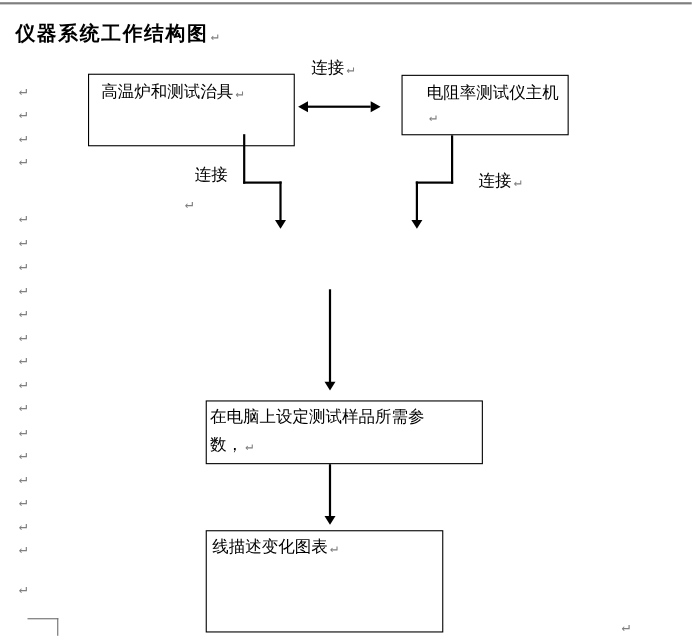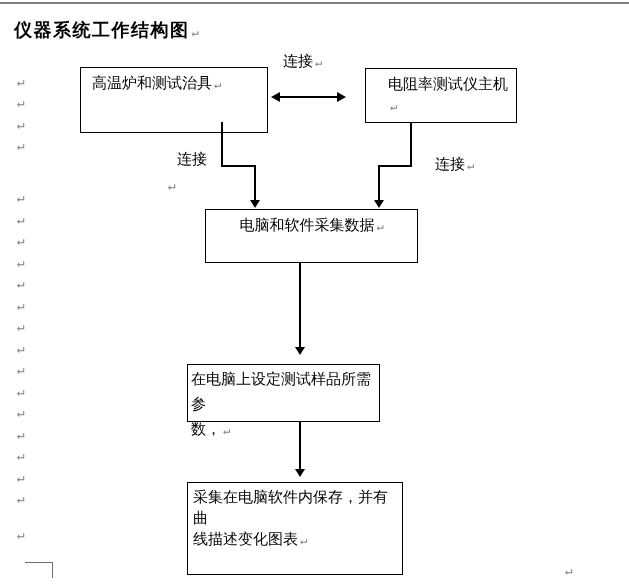--- a/index.html
+++ b/index.html
@@ -15,21 +15,21 @@
   }
   .pilcrow{color:#808080;font-size:12px;font-weight:normal;letter-spacing:0;margin-left:2px;}
   .margin-mark{position:absolute;left:17px;color:#808080;font-size:13px;line-height:13px;}
   .fc-box{
     position:absolute;border:1.5px solid #000;background:#fff;box-sizing:border-box;
     font-size:15px;line-height:21px;color:#000;
   }
   #box1{left:68px;top:67px;width:188px;height:66px;padding:6px 4px 0 11px;margin-left:12px;}
   #box2{left:365px;top:68px;width:152px;height:55px;padding:6px 2px 0 22px;}
   #box3{left:205px;top:209px;width:213px;height:54px;padding:6px 0 0 0;text-align:center;}
-  #box4{left:187px;top:364px;width:193px;height:58px;padding:3px 2px 0 3px;line-height:25px;}
+  #box4{left:187px;top:364px;width:252px;height:58px;padding:3px 2px 0 3px;line-height:25px;}
   #box5{left:187px;top:482px;width:216px;height:93px;padding:5px 2px 0 5px;line-height:21px;}
   .fc-label{position:absolute;font-size:15px;white-space:nowrap;color:#000;}
   #label-connect-top{left:283px;top:52px;}
   #label-connect-left{left:177px;top:150px;}
   #label-connect-right{left:435px;top:155px;}
   .stray-pilcrow{position:absolute;left:168px;top:178px;color:#808080;font-size:13px;}
   .end-pilcrow{position:absolute;left:565px;top:563px;color:#808080;font-size:13px;}
   .line{position:absolute;background:#000;}
   
   .dbl-shaft{left:280px;top:96px;width:57px;height:2px;}
@@ -88,29 +88,27 @@
       <span class="margin-mark" style="top: 493px;">↵</span>
       <span class="margin-mark" style="top: 529px;">↵</span>
     </div>
 
   <div class="fc-label" id="label-connect-top"><span>连接</span><span class="pilcrow">↵</span></div>
 
   <div class="fc-box" id="box1"><span>高温炉和测试治具</span><span class="pilcrow">↵</span></div>
 
   <div class="fc-box" id="box2"><span>电阻率测试仪主机</span><span class="pilcrow">↵</span></div>
 
-  <div class="fc-box" id="box3"><span>电脑和软件采集数据</span><span class="pilcrow">↵</span></div>
 
   <div class="fc-box" id="box4">
     <div>在电脑上设定测试样品所需参</div>
     <div><span>数，</span><span class="pilcrow">↵</span></div>
   </div>
 
   <div class="fc-box" id="box5">
-    <div>采集在电脑软件内保存，并有曲</div>
     <div><span>线描述变化图表</span><span class="pilcrow">↵</span></div>
   </div>
 
   <div class="line dbl-shaft"></div>
   <div class="ah ah-left"></div>
   <div class="ah ah-right"></div>
 
   <div class="line lv1"></div>
   <div class="line lh1"></div>
   <div class="line lv2"></div>

